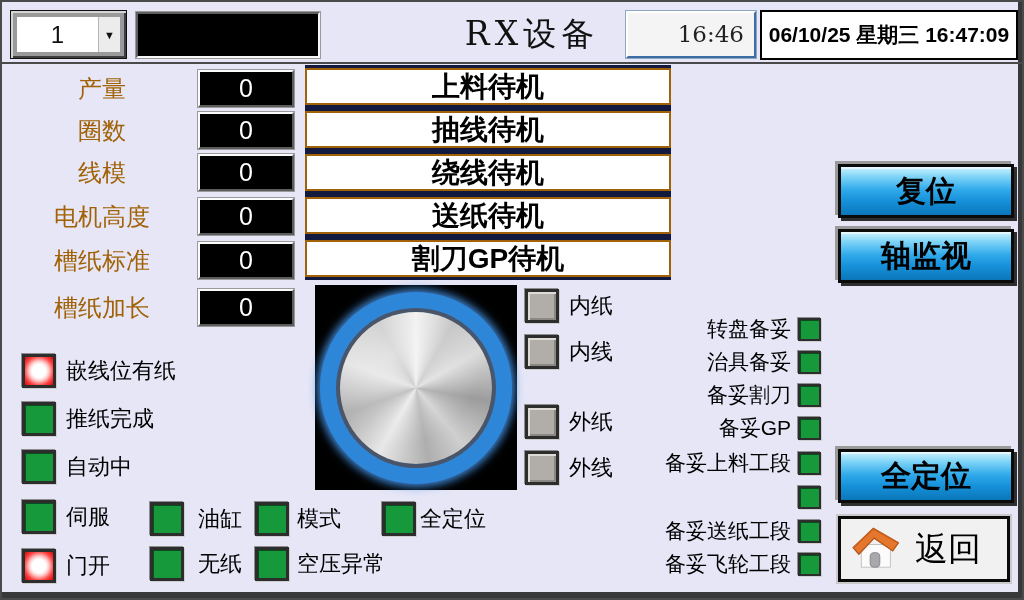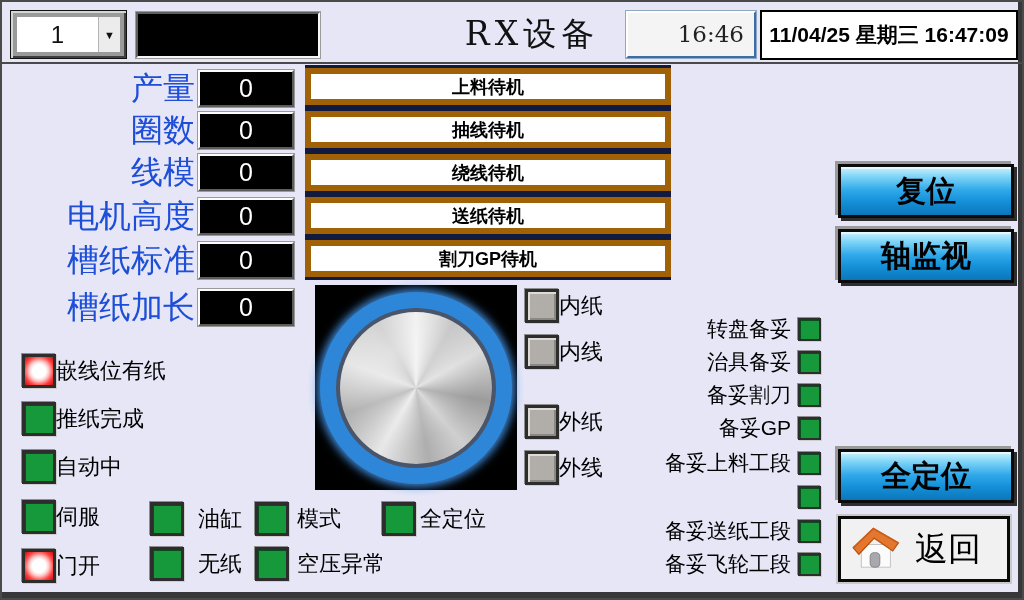--- a/index.html
+++ b/index.html
@@ -53,39 +53,39 @@
   }
 
   .datetime-box {
     left:758px; top:8px; width:258px; height:50px; background:#fff; border:2px solid #000;
     display:flex; align-items:center; justify-content:center;
     font-size:21px; font-weight:600; color:#000; white-space:nowrap;
   }
 
   
   .param-label {
-    width:186px; text-align:right; font-size:32px; color:#1d4ed8; height:37px; line-height:37px;
+    width:186px; text-align:center; font-size:24px; color:#a16207; height:37px; line-height:37px;
     left:7px; white-space:nowrap;
   }
   .param-box {
     left:196px; width:96px; height:37px; background:#000;
     border:2px solid; border-color:#fbfbfb #5c5c5c #5c5c5c #fbfbfb;
     box-shadow: 0 0 0 1px #9a9a9a;
     color:#fff; font-size:25px; text-align:center; line-height:32px;
   }
 
   
   .status-stack {
     left:303px; top:63px; width:366px; background:#121a40; padding:3px 0;
     display:flex; flex-direction:column; gap:6px;
   }
   .status-box {
-    height:37px; background:#fff; border:6px solid #a16207;
+    height:37px; background:#fff; border:2px solid #a16207;
     display:flex; align-items:center; justify-content:center;
-    font-size:18px; font-weight:bold; color:#000;
+    font-size:28px; font-weight:bold; color:#000;
   }
 
   
   .btn-blue {
     left:836px; width:176px; height:54px;
     background: linear-gradient(180deg,#cdf2fe 0%,#7fd4f7 20%,#2fa9ea 48%,#1590d8 72%,#0b76ba 100%);
     border:3px solid #0b0b0b;
     box-shadow: -3px -3px 0 #9a9a9a, 3px 3px 0 #2e2e2e, inset 0 2px 0 rgba(255,255,255,.55);
     display:flex; align-items:center; justify-content:center;
     font-size:30px; font-weight:bold; color:#000; cursor:pointer; white-space:nowrap;
@@ -126,21 +126,21 @@
     background:#b1ada9;
     box-shadow: -1px -1px 0 #8f8f8f, 1px 1px 0 #cfcfcf,
       inset 2px 2px 0 #dedbd7, inset -2px -2px 0 #8b8884;
   }
   .lamp-red {
     background: radial-gradient(circle at 50% 50%, #ffffff 0 34%, #ffc9c9 50%, #ff4040 74%, #cf0a0a 100%);
     box-shadow: -1px -1px 0 #8f8f8f, 1px 1px 0 #cfcfcf;
   }
   .lamp-sm { width:23px; height:23px; border-width:2px; }
 
-  .lamp-row { display:flex; align-items:center; height:34px; }
+  .lamp-row { display:flex; align-items:center; gap:10px; height:34px; }
   .lamp-row .lbl { font-size:22px; color:#000; white-space:nowrap; }
 
   .ready-row {
     left:600px; width:219px; height:26px;
     display:flex; align-items:center; justify-content:flex-end; gap:7px;
   }
   .ready-row .lbl { font-size:21px; color:#000; white-space:nowrap; }
 
   
   .btn-back {
@@ -155,21 +155,21 @@
 
 <div class="hmi">
 
   <div class="abs dropdown">
     <div class="dropdown-field">1</div>
     <div class="dropdown-arrow">▼</div>
   </div>
   <div class="abs display-black"></div>
   <div class="abs page-title">RX设备</div>
   <div class="abs clock-btn">16:46</div>
-  <div class="abs datetime-box">11/04/25 星期三 16:47:09</div>
+  <div class="abs datetime-box">06/10/25 星期三 16:47:09</div>
   <div class="abs hdr-divider"></div>
 
   <div class="abs param-label" style="top:68px">产量</div>
   <div class="abs param-box" style="top:68px">0</div>
   <div class="abs param-label" style="top:110px">圈数</div>
   <div class="abs param-box" style="top:110px">0</div>
   <div class="abs param-label" style="top:152px">线模</div>
   <div class="abs param-box" style="top:152px">0</div>
   <div class="abs param-label" style="top:196px">电机高度</div>
   <div class="abs param-box" style="top:196px">0</div>

